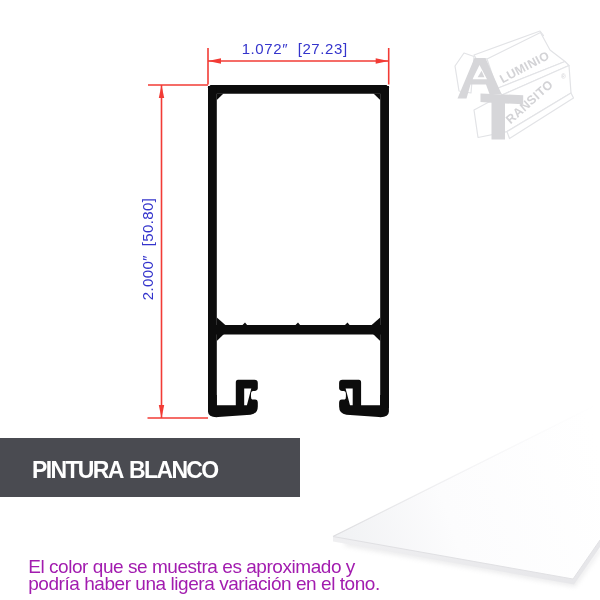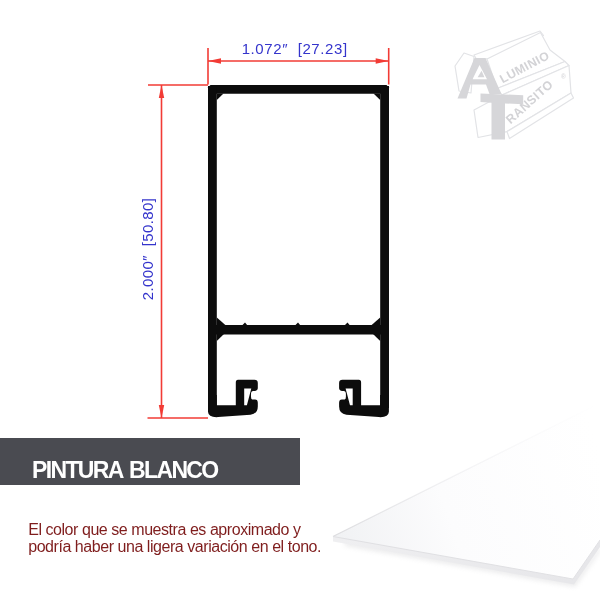--- a/index.html
+++ b/index.html
@@ -1,21 +1,21 @@
 <!DOCTYPE html>
 <html><head>
 <meta charset="utf-8">
 <style>
 html,body{margin:0;padding:0;width:600px;height:600px;background:#ffffff;overflow:hidden;}
 body{font-family:"Liberation Sans",sans-serif;position:relative;}
 #scene{position:absolute;left:0;top:0;}
-.banner{position:absolute;left:0;top:437.5px;width:300px;height:47px;background:#4a4b51;color:#ffffff;
+.banner{position:absolute;left:0;top:437.5px;width:300px;height:59px;background:#4a4b51;color:#ffffff;
   box-sizing:border-box;padding-left:32px;padding-top:21.1px;
   font-size:23px;font-weight:bold;letter-spacing:-1.65px;word-spacing:2.5px;line-height:23px;}
-.note{position:absolute;left:28.2px;top:522px;font-size:16px;line-height:16.8px;letter-spacing:-0.45px;color:#7f1d1d;}
+.note{position:absolute;left:28.2px;top:559px;font-size:19px;line-height:16.8px;letter-spacing:-0.45px;color:#a21caf;}
 </style>
 </head>
 <body>
 <svg id="scene" width="600" height="600" viewBox="0 0 600 600">
   <defs>
     <linearGradient id="faceg" gradientUnits="userSpaceOnUse" x1="600" y1="450" x2="340" y2="537">
       <stop offset="0" stop-color="#ffffff"></stop>
       <stop offset="0.6" stop-color="#fcfcfd"></stop>
       <stop offset="1" stop-color="#f1f2f4"></stop>
     </linearGradient>

